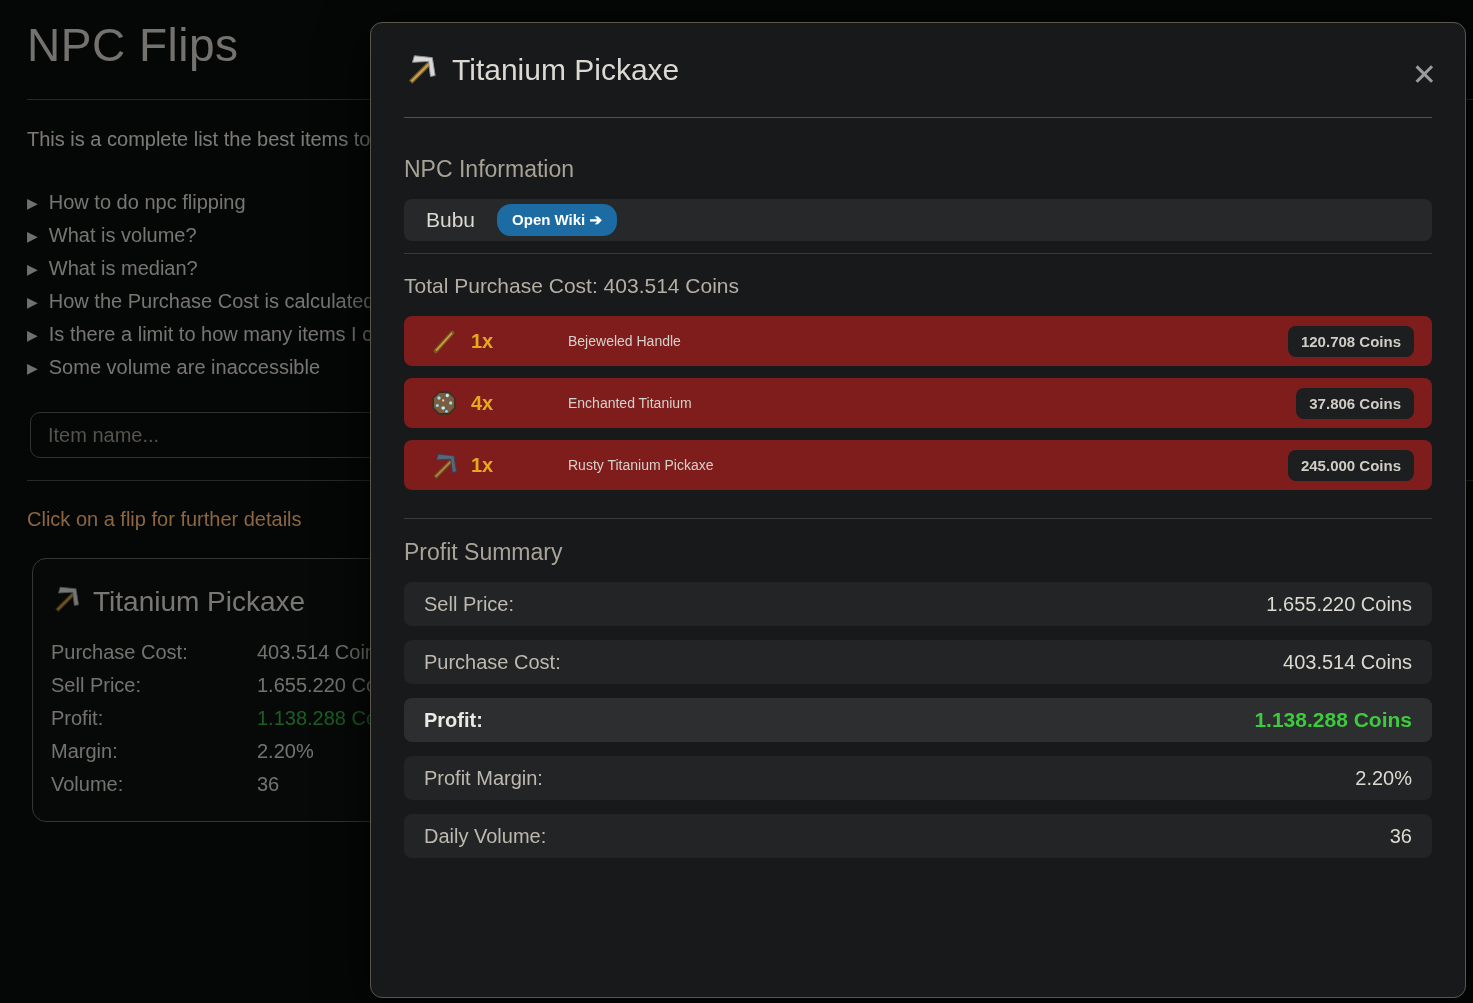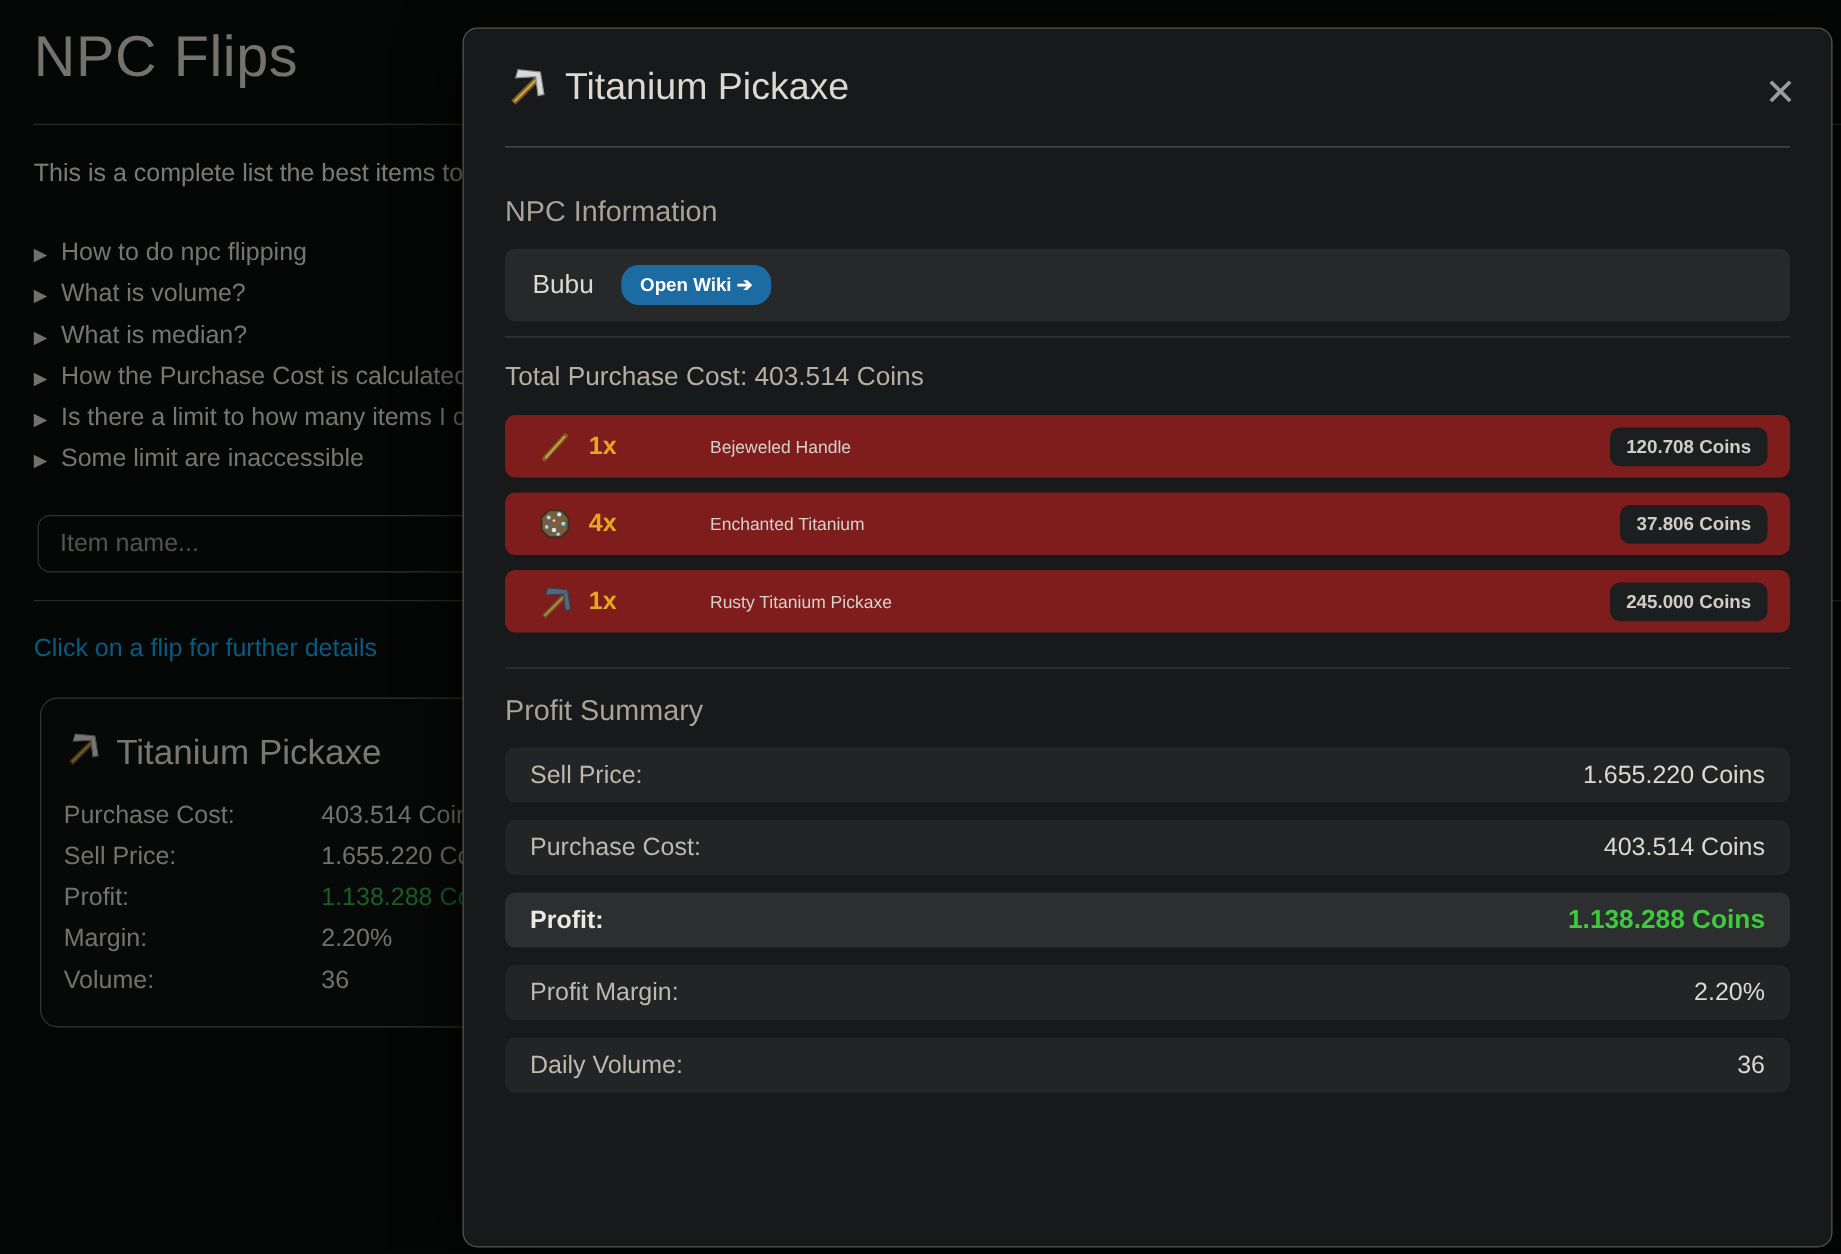--- a/index.html
+++ b/index.html
@@ -17,21 +17,21 @@
   .intro { position:absolute; top:128px; left:27px; font-size:20px; color:#e2dfd9;
     white-space:nowrap; }
   .faq { position:absolute; top:186px; left:27px; }
   .faq-item { display:flex; align-items:center; height:33px; font-size:20px;
     color:#d9d6d0; cursor:pointer; white-space:nowrap; }
   .faq-item .marker { font-size:14px; color:#cfccc6; margin-right:11px; }
   .search-input { position:absolute; top:412px; left:30px; width:660px; height:46px;
     background:transparent; border:1px solid #5a5a56; border-radius:10px;
     padding:0 17px; font-size:20px; color:#e2dfd9; font-family:inherit; outline:none; }
   .search-input::placeholder { color:#9a978f; }
-  .hint { position:absolute; top:508px; left:27px; font-size:20px; color:#0ea5e9; }
+  .hint { position:absolute; top:508px; left:27px; font-size:20px; color:#fdba74; }
   .flip-card { position:absolute; top:558px; left:32px; width:690px;
     border:1px solid #62625e; border-radius:14px; background:#0e0f10;
     padding:24px 18px 20px 18px; cursor:pointer; }
   .flip-card-title { display:flex; align-items:center; gap:12px; font-size:28px;
     color:#dcd9d3; }
   .flip-card-rows { margin-top:16px; }
   .flip-row { display:flex; height:33px; align-items:center; font-size:20px; color:#d2cfc9; }
   .flip-row .fr-label { width:206px; }
   .flip-row.row-highlight .fr-value { color:#2fae44; }
 
@@ -42,21 +42,21 @@
     box-shadow:0 10px 50px rgba(0,0,0,.85); color:#d6d3cc; }
   .modal-inner { position:absolute; inset:0; padding:0 33px; }
   .modal-header { height:95px; display:flex; align-items:center;
     border-bottom:1px solid #54504a; }
   .modal-title { font-size:30px; color:#dcd9d3; margin-left:14px; }
   .close-btn { position:absolute; top:52px; right:28px; transform:translateY(-50%);
     font-size:30px; line-height:1; color:#9b9b9b; background:none; border:none;
     cursor:pointer; font-family:inherit; }
   .section-heading { font-size:23px; color:#a9a296; }
   .h-npc { margin-top:38px; }
-  .npc-row { margin-top:16px; height:58px; background:#26282a; border-radius:8px;
+  .npc-row { margin-top:16px; height:42px; background:#26282a; border-radius:8px;
     display:flex; align-items:center; padding:0 22px; }
   .npc-name { font-size:21px; color:#dcd9d1; }
   .wiki-btn { margin-left:22px; background:#1c6ca3; color:#fff; border:none;
     border-radius:14px; padding:7px 15px; font-size:15px; font-weight:bold;
     cursor:pointer; font-family:inherit; }
   .mod-rule { border:none; border-top:1px solid #3a3a37; margin-top:12px; }
   .mod-rule-2 { margin-top:28px; }
   .h-cost { margin-top:38px; }
   .total-line { margin-top:20px; font-size:21px; color:#b5afa3; }
   .cost-list { margin-top:18px; }
@@ -107,21 +107,21 @@
         <div class="faq-item">
           <span class="marker">▶</span>
           <span>How the Purchase Cost is calculated</span>
         </div>
         <div class="faq-item">
           <span class="marker">▶</span>
           <span>Is there a limit to how many items I can buy?</span>
         </div>
         <div class="faq-item">
           <span class="marker">▶</span>
-          <span>Some limit are inaccessible</span>
+          <span>Some volume are inaccessible</span>
         </div>
       </div>
 
     <input class="search-input" type="text" placeholder="Item name..." style="">
 
     <div class="rule rule-2"></div>
     <div class="hint">Click on a flip for further details</div>
 
     <div class="flip-card">
       <div class="flip-card-title">

